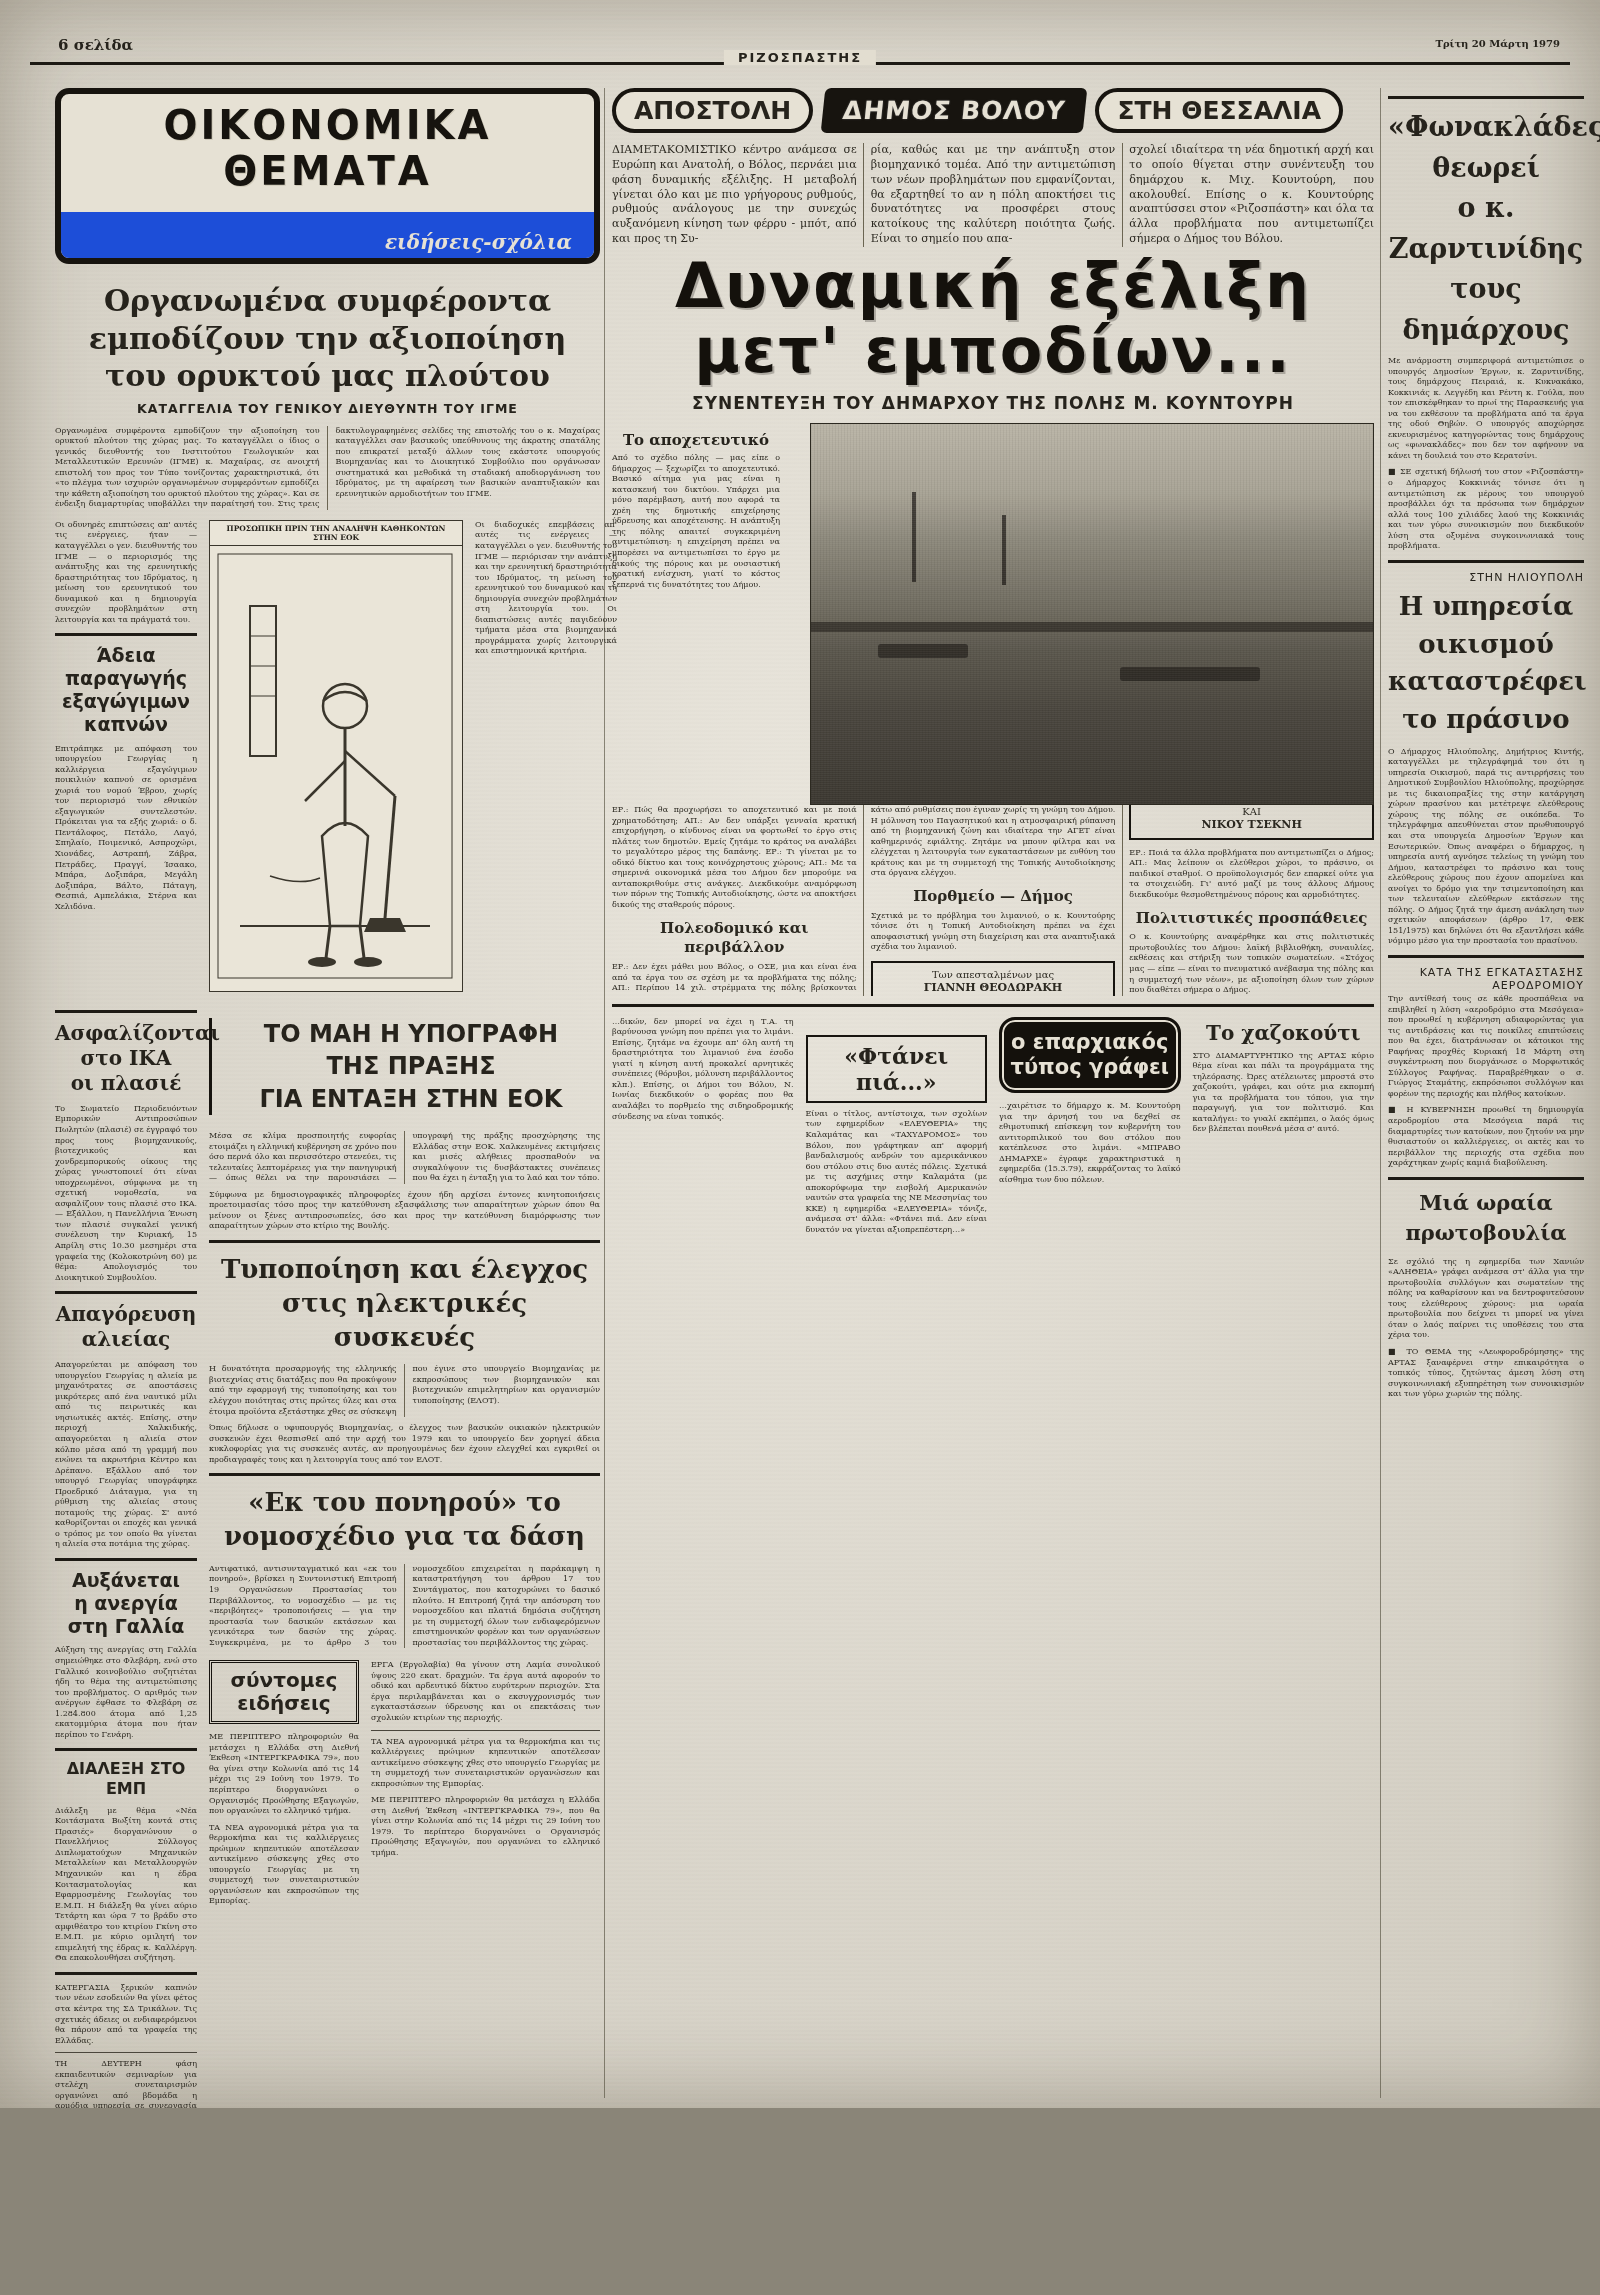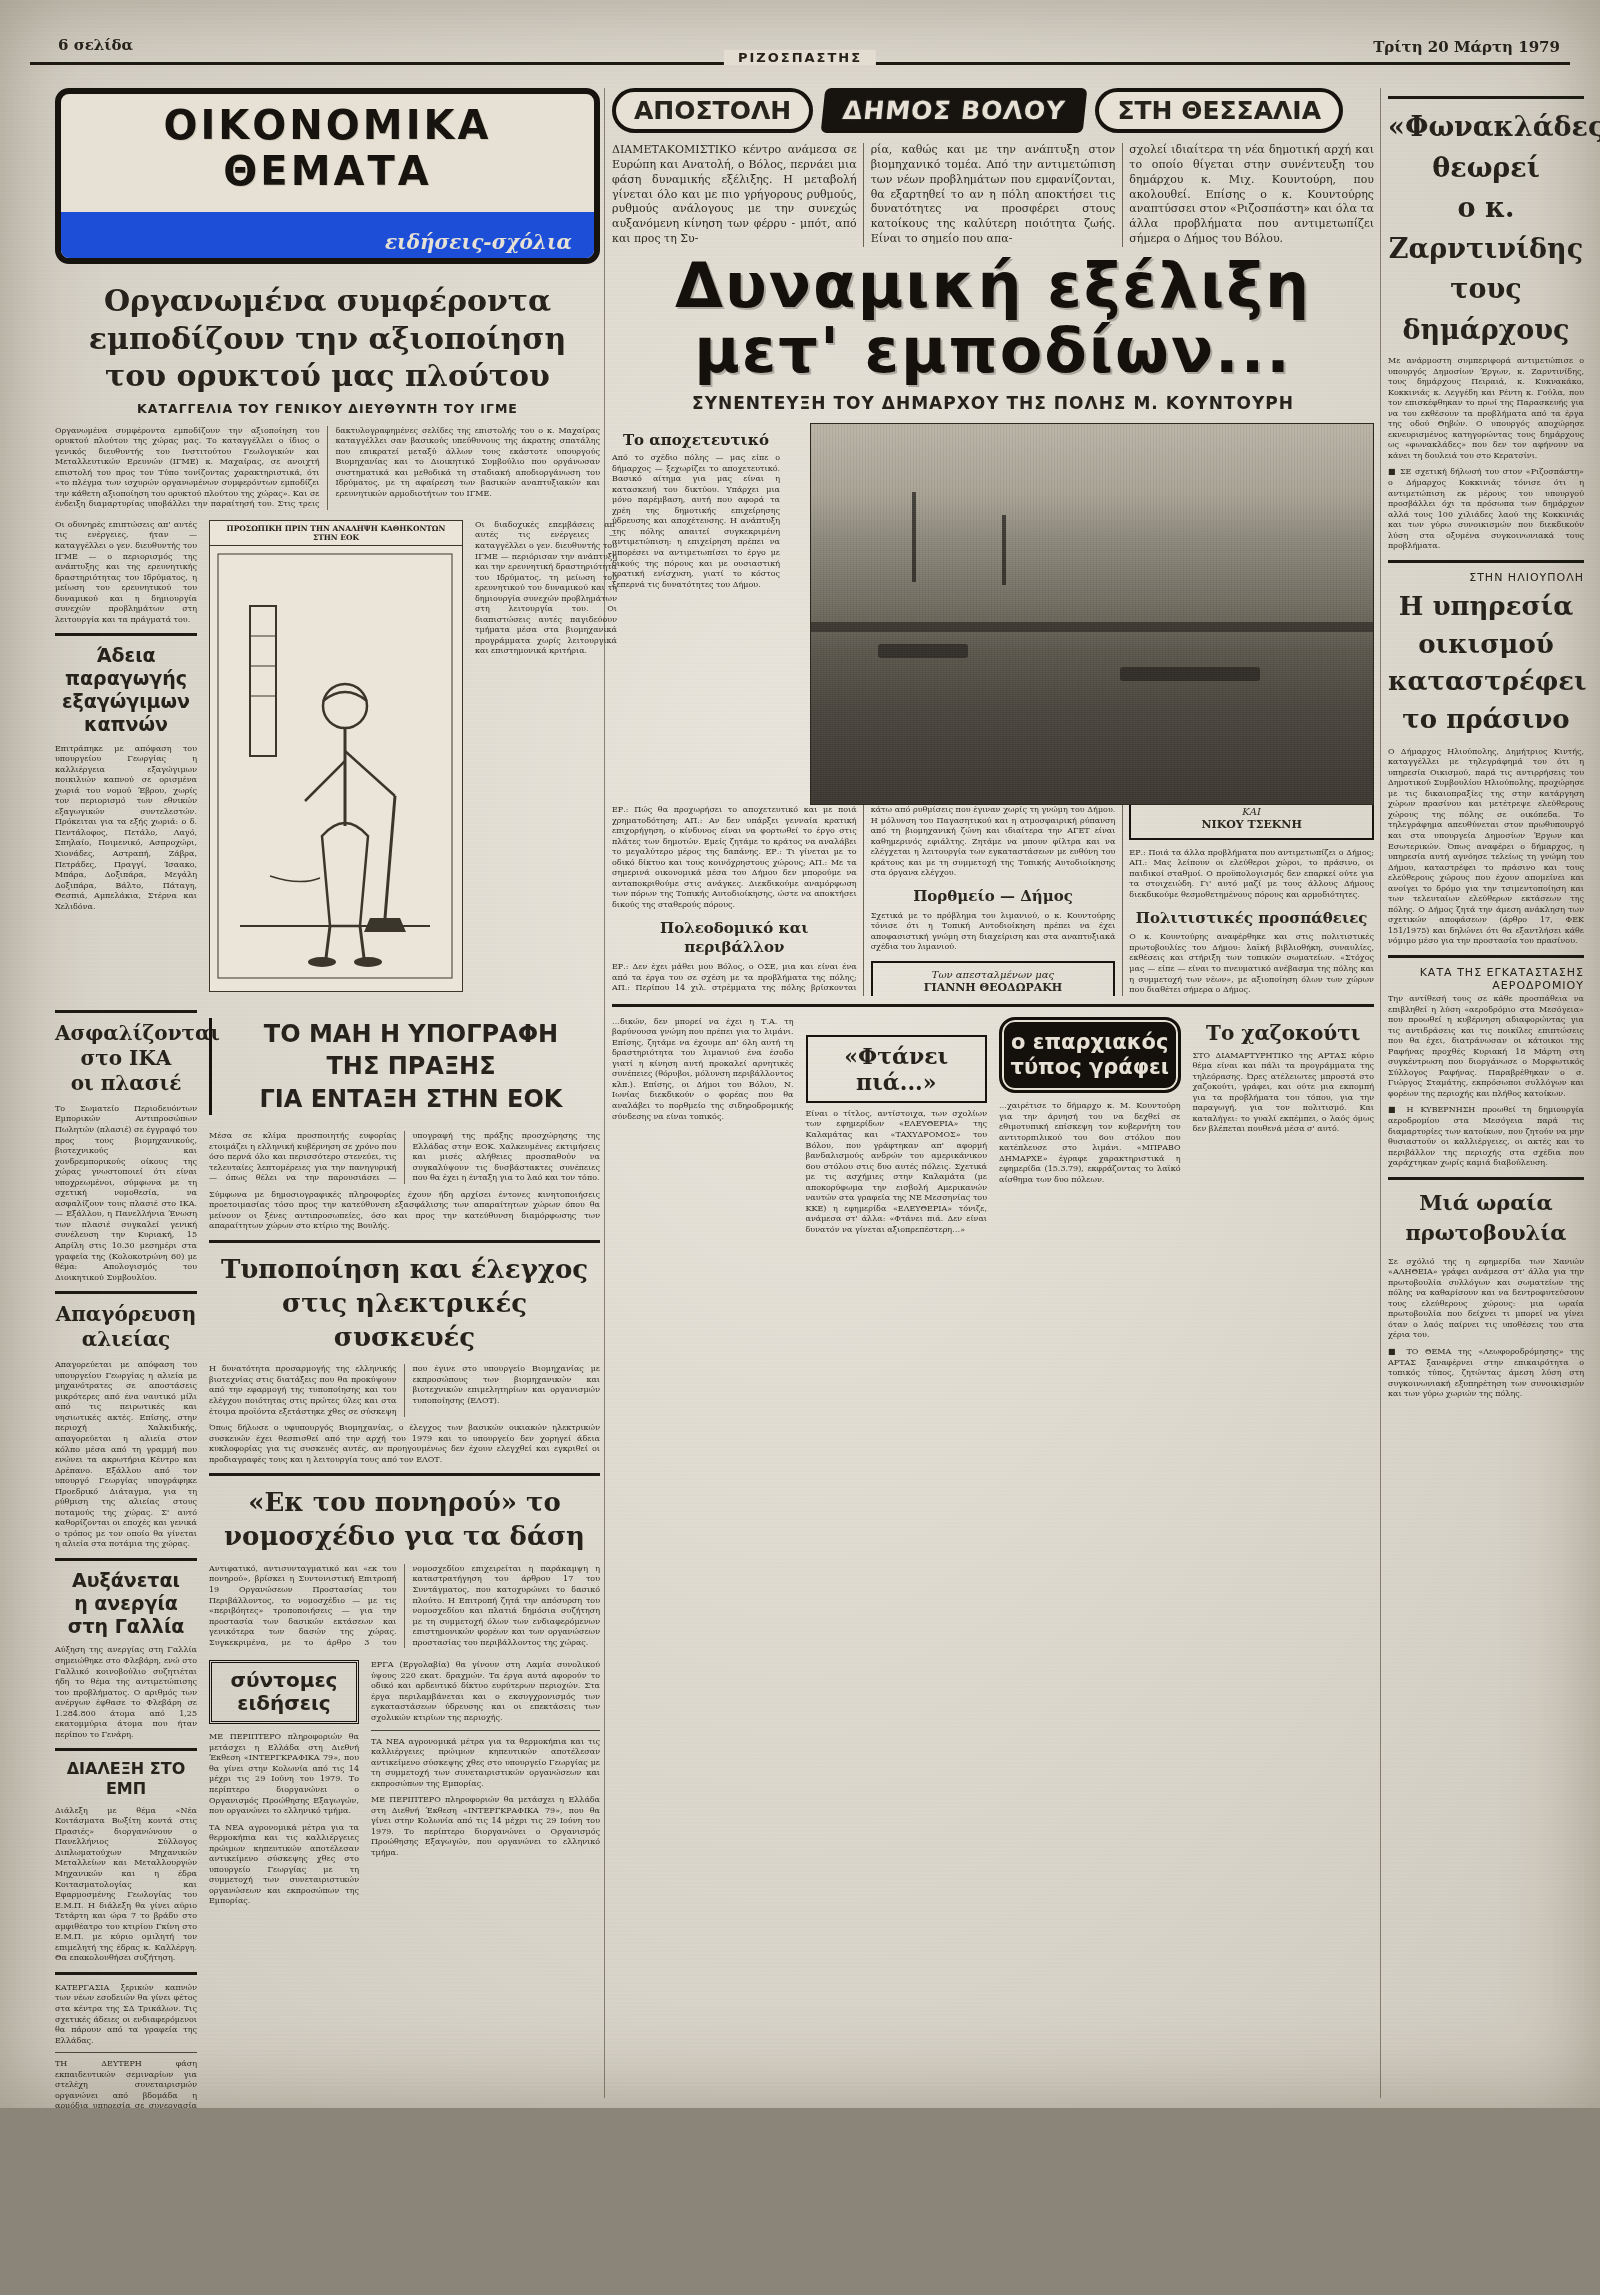--- a/index.html
+++ b/index.html
@@ -9,21 +9,21 @@
       radial-gradient(ellipse at 50% 40%, rgba(255,255,255,.25), rgba(0,0,0,.07) 90%),
       repeating-linear-gradient(0deg, rgba(0,0,0,.012) 0 2px, rgba(255,255,255,.012) 2px 4px),
       #e2ddd0;
     color:#26231c;overflow:hidden;
     font-family:"DejaVu Serif","Liberation Serif",serif;
     box-shadow:inset 0 0 90px rgba(60,50,30,.35);
   }
   
   .phead{position:absolute;left:30px;right:30px;top:36px;height:34px;}
   .phead .pg{position:absolute;left:28px;top:0;font-size:15px;font-weight:bold;}
-  .phead .date{position:absolute;right:10px;top:2px;font-size:15px;font-weight:bold;}
+  .phead .date{position:absolute;right:10px;top:2px;font-size:10px;font-weight:bold;}
   .phead .rule{position:absolute;left:0;right:0;top:26px;height:3px;background:#1d1a14;}
   .phead .mast{position:absolute;left:50%;transform:translateX(-50%);top:14px;background:#e2ddd0;
     padding:0 14px;font-family:"DejaVu Sans","Liberation Sans",sans-serif;font-size:13px;font-weight:bold;letter-spacing:2px;}
   
   .t{font-size:8px;line-height:1.32;text-align:justify;color:#2b2820;}
   .rule3{height:3px;background:#1d1a14;margin:8px 0;}
   .rule1{height:1px;background:#4a463c;margin:6px 0;}
   .kick{font-family:"DejaVu Sans","Liberation Sans",sans-serif;font-weight:bold;letter-spacing:1px;}
   
   .zoneL{position:absolute;left:55px;top:88px;width:545px;}
@@ -71,21 +71,21 @@
   .photo{flex:1;height:380px;border:1px solid #2c2920;position:relative;overflow:hidden;
     background:
      linear-gradient(180deg,#b9b4a6 0%,#a8a395 18%,#8d897c 30%,#706c60 48%,#5a564c 60%,#4a463e 75%,#3c3831 100%);}
   .photo .pier{position:absolute;left:0;right:0;top:52%;height:10px;background:rgba(25,22,18,.55);}
   .photo .crane{position:absolute;width:4px;height:90px;background:rgba(25,22,18,.7);top:18%;}
   .photo .boat{position:absolute;width:90px;height:14px;background:rgba(25,22,18,.6);border-radius:3px;top:58%;}
   .photo .grain{position:absolute;inset:0;background:repeating-linear-gradient(90deg,rgba(0,0,0,.05) 0 1px,transparent 1px 3px),repeating-linear-gradient(0deg,rgba(255,255,255,.04) 0 1px,transparent 1px 2px);}
   .caption{font-size:10px;font-style:italic;text-align:center;margin:6px 20px 10px 20px;}
   .secHead{font-size:15px;font-weight:bold;text-align:center;margin:8px 0 4px 0;}
   .creditBox{border:2px solid #17140f;padding:5px;text-align:center;margin:8px 0;}
-  .creditBox .l1{font-size:10px;font-style:italic;}
+  .creditBox .l1{font-size:10px;}
   .creditBox .nm{font-size:11px;font-weight:bold;}
   .fourcol{display:flex;gap:12px;margin-top:10px;}
   .fourcol .c{flex:1;}
   .enoughHead{font-size:22px;font-weight:bold;text-align:center;border:2px solid #17140f;padding:6px 4px;margin-bottom:6px;}
   .provBadge{background:#14110c;color:#e6e1d4;border-radius:16px;border:3px solid #14110c;
     box-shadow:inset 0 0 0 2px #e6e1d4;padding:10px 8px;text-align:center;
     font-family:"DejaVu Sans","Liberation Sans",sans-serif;font-weight:800;font-size:21px;line-height:1.2;
     white-space:pre-line;margin-bottom:8px;}
   .tvHead{font-size:20px;font-weight:bold;text-align:center;margin:4px 0 6px 0;}
   

